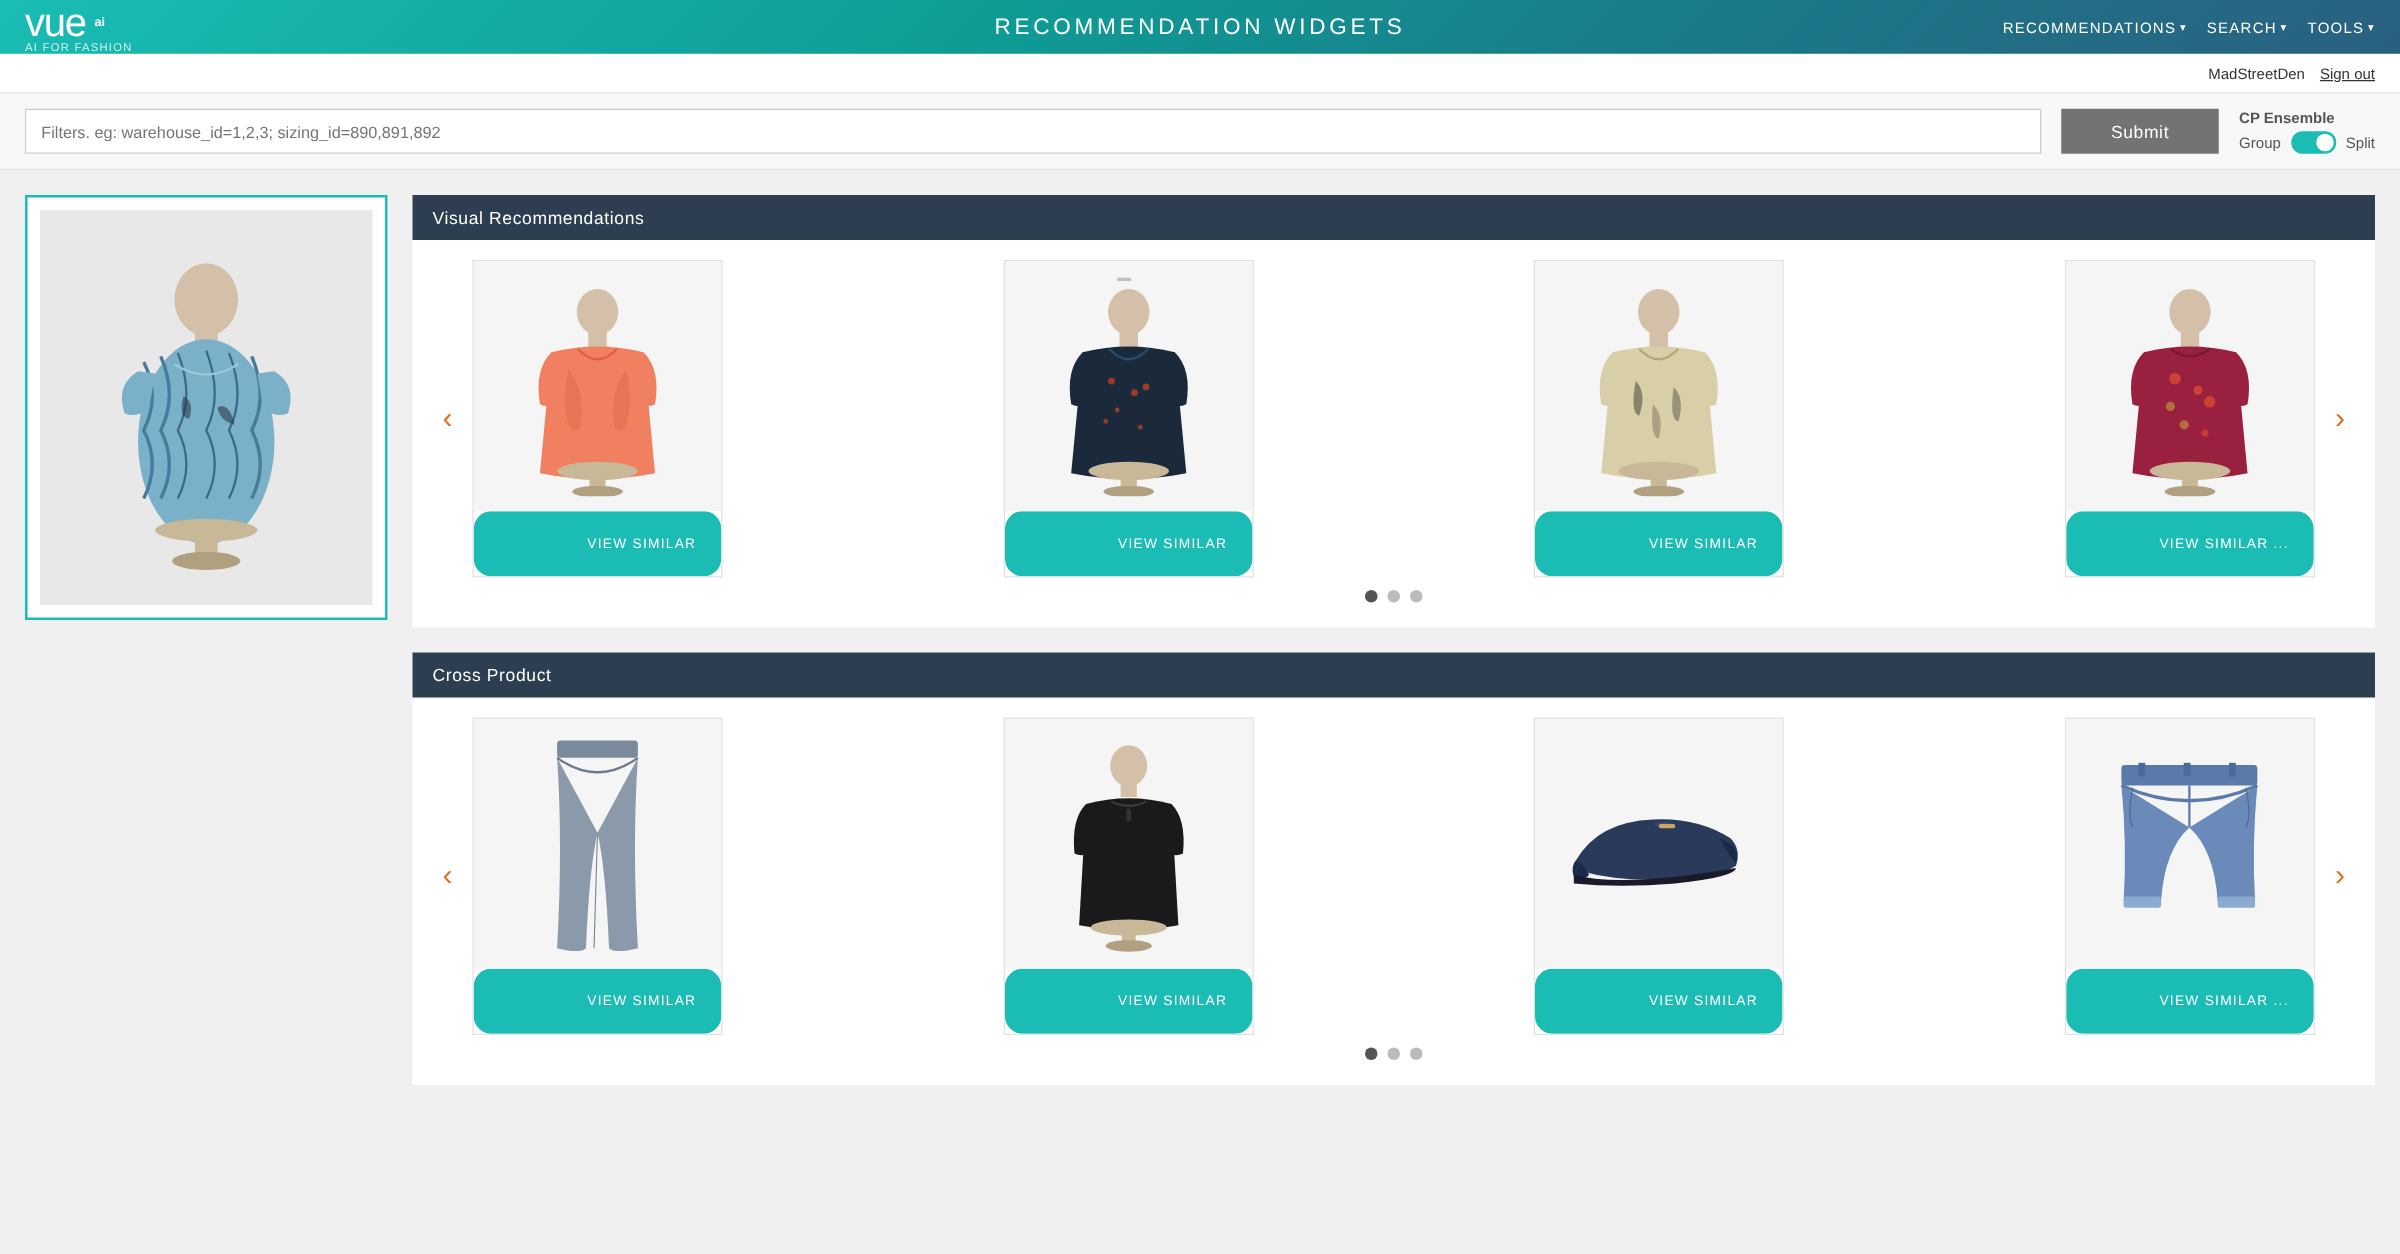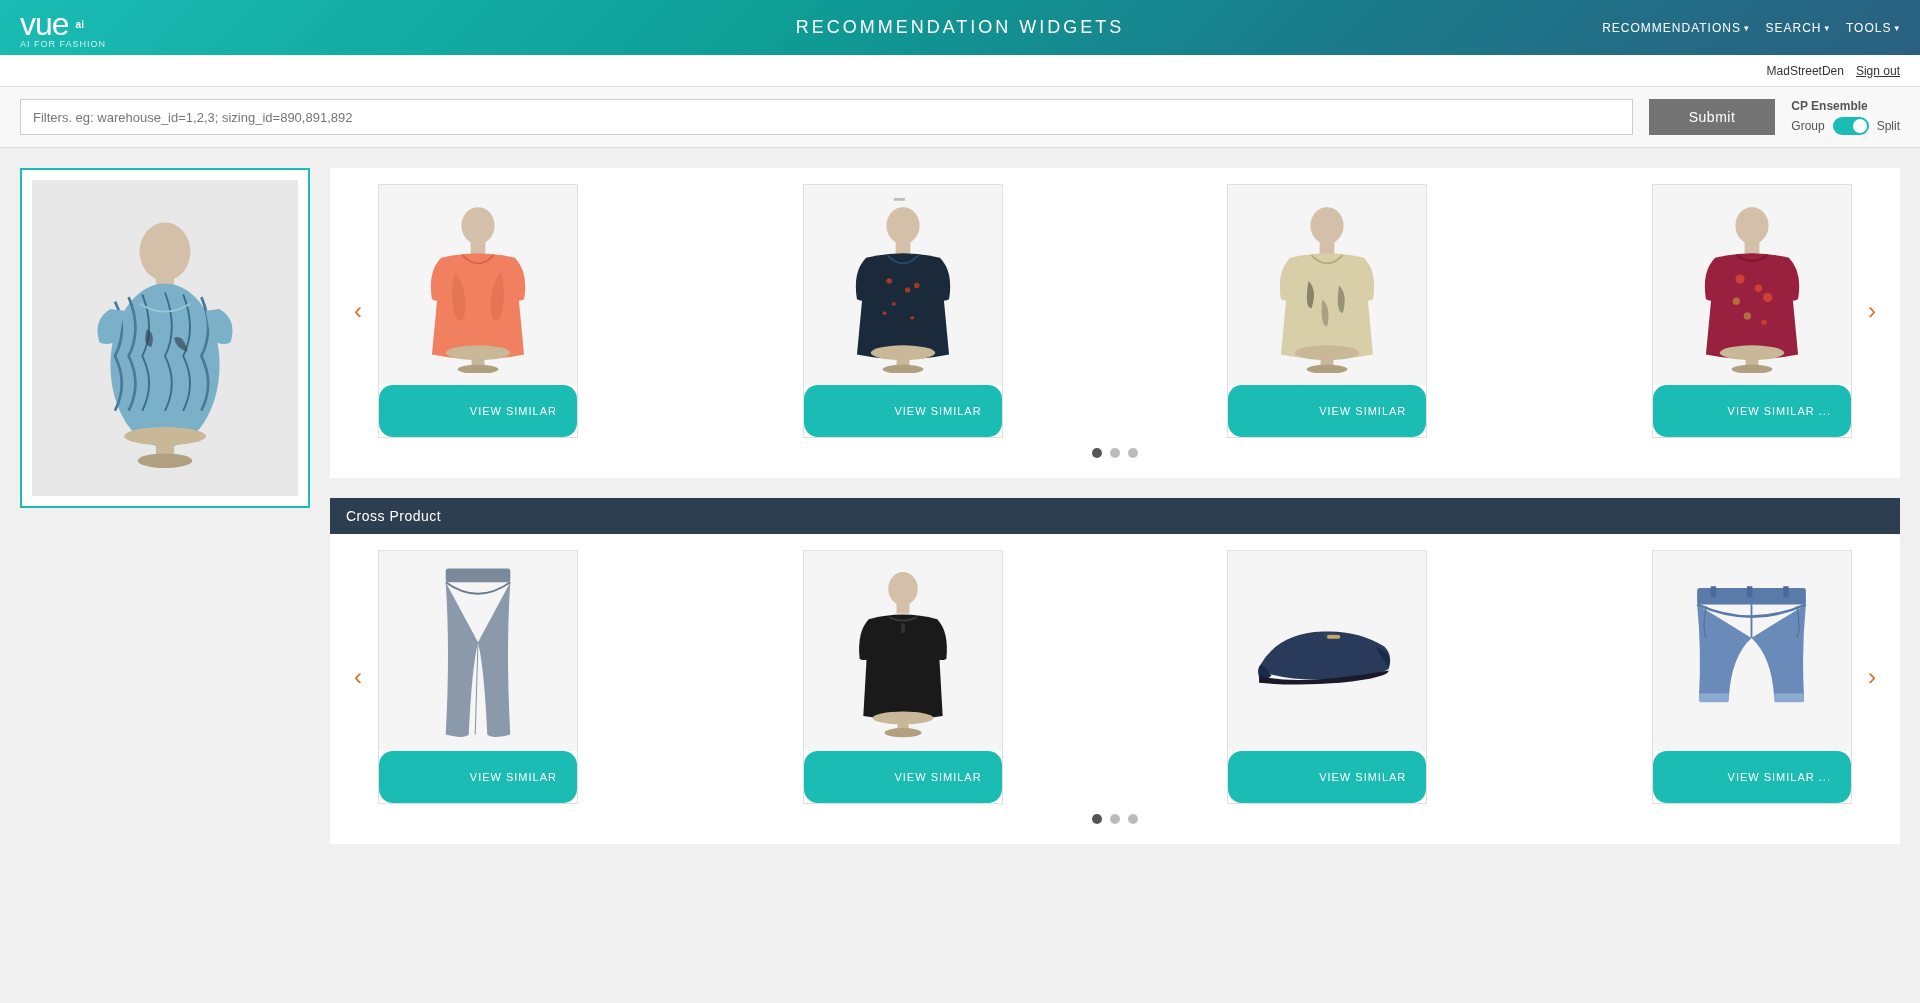--- a/index.html
+++ b/index.html
@@ -1,21 +1,21 @@
 <!DOCTYPE html>
 <html><head>
   <meta charset="utf-8">
   <style>
     * { box-sizing: border-box; margin: 0; padding: 0; }
     body { font-family: Arial, sans-serif; background: #f0f0f0; min-height: 100vh; }
 
     
     .header {
       background: linear-gradient(135deg, #1abcb4 0%, #0e9e96 40%, #1a7a8a 70%, #2a6080 100%);
-      height: 55px;
+      height: 43px;
       display: flex;
       align-items: center;
       padding: 0 20px;
       position: relative;
     }
     .logo-vue {
       font-size: 32px;
       font-weight: 300;
       color: white;
       letter-spacing: -1px;
@@ -356,20 +356,23 @@
 
         <path d="M90 140 Q100 145 95 160 Q85 158 90 140Z" fill="#2a3a4a" opacity="0.6"></path>
         <path d="M120 150 Q130 145 135 165 Q122 162 120 150Z" fill="#2a3a4a" opacity="0.6"></path>
       </svg>
     </div>
   </div>
 
   <div class="right-panel">
 
     <div class="section">
+      <div class="section-header">
+        <span>Visual Recommendations</span>
+      </div>
       <div class="section-body">
         <div class="carousel-wrapper">
           <span class="carousel-arrow">‹</span>
           <div class="product-grid">
 
             <div class="product-card">
               <div class="product-image">
                 <svg viewBox="0 0 130 190" width="120" height="175">
                   <ellipse cx="65" cy="30" rx="18" ry="20" fill="#d4c0a8"></ellipse>
                   <rect x="57" y="47" width="16" height="14" fill="#d4c0a8"></rect>

